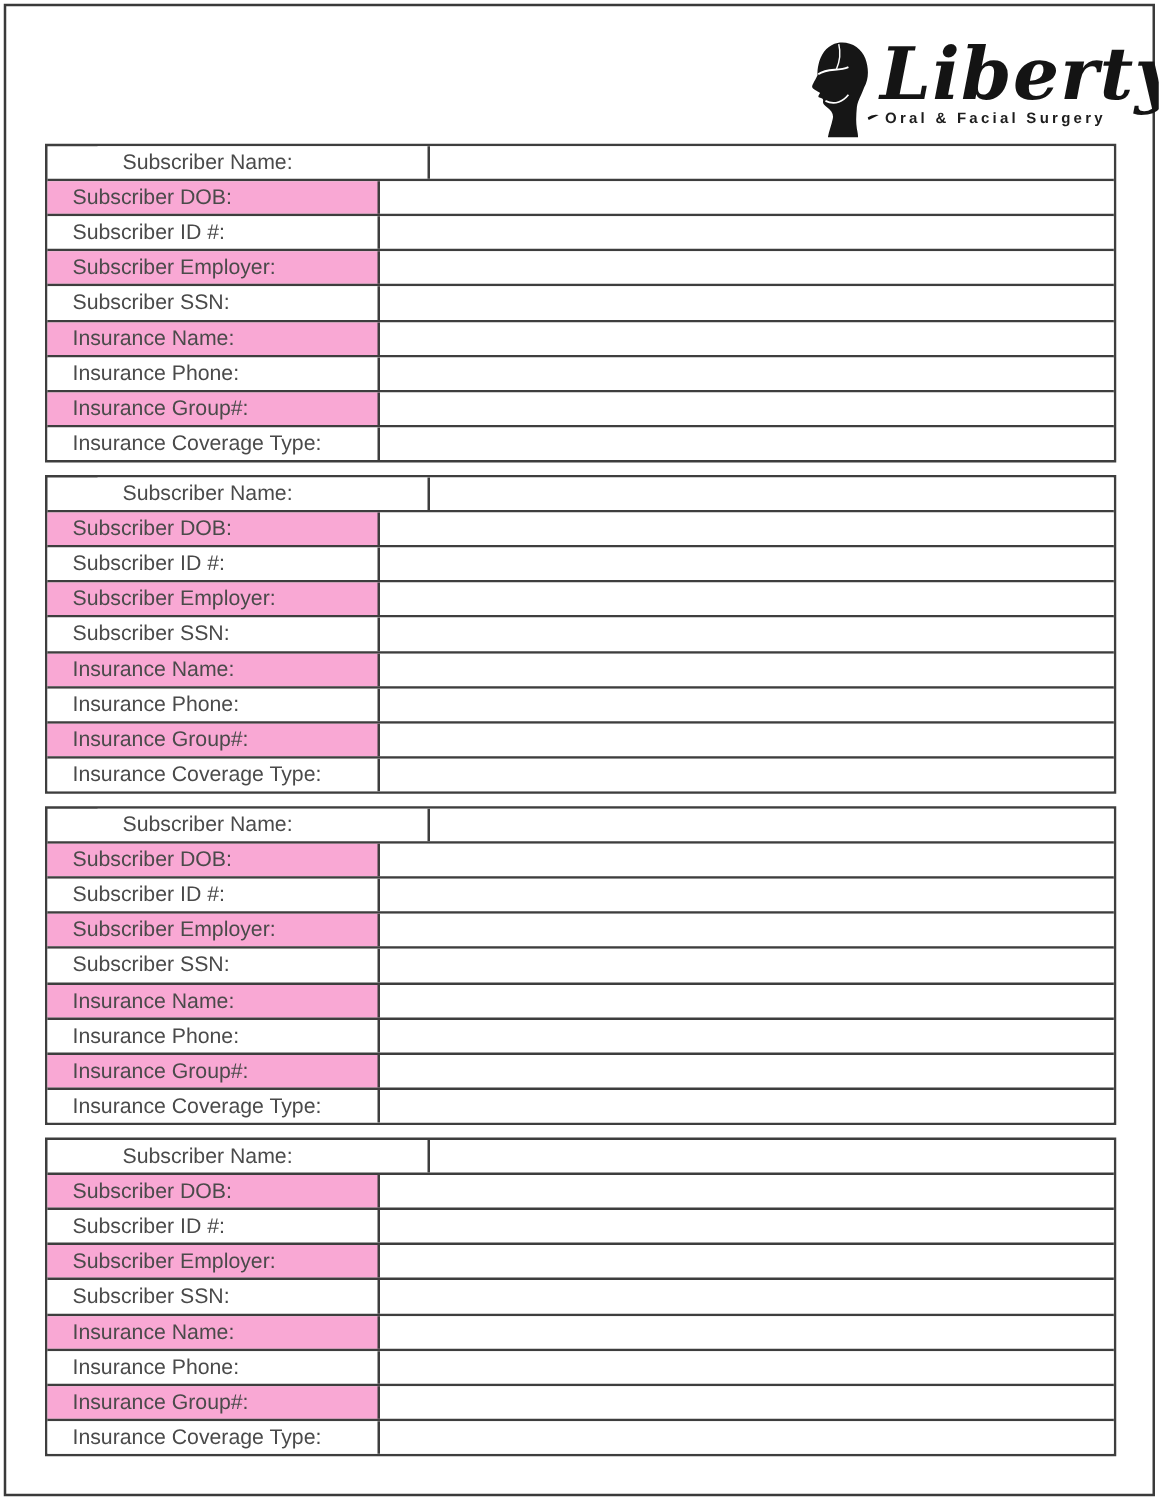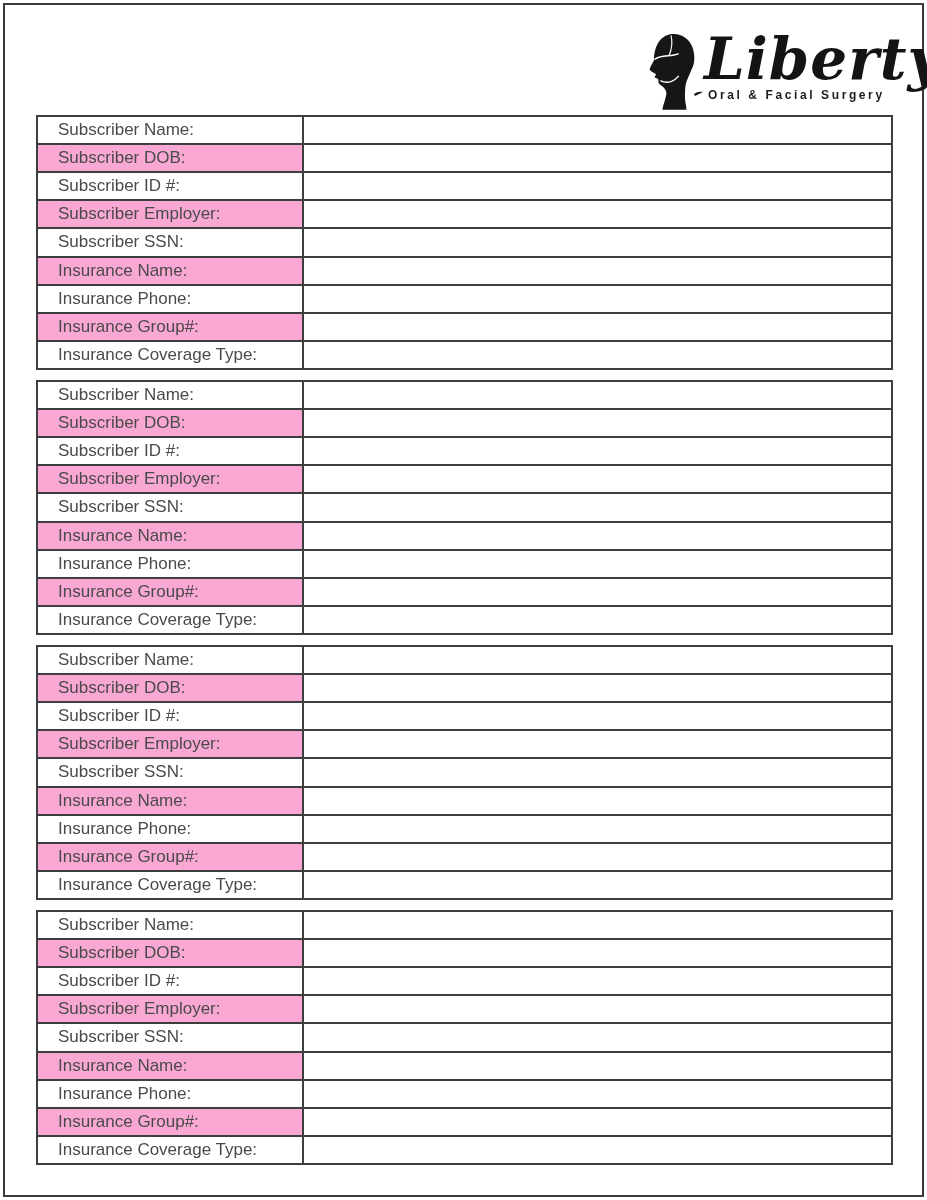--- a/index.html
+++ b/index.html
@@ -28,21 +28,21 @@
     margin-top:40px;
   }
   .left-flick{position:absolute;left:-10px;top:4px;}
   
   .blocks{position:absolute;left:36px;top:115px;width:857px;}
   .block{
     box-sizing:border-box;height:255px;margin-bottom:10px;
     border:2px solid #3e3e3e;display:flex;flex-direction:column;background:#fff;
   }
   .row{flex:1;display:flex;border-top:2px solid #3e3e3e;min-height:0;}
-  .row:first-child{border-top:none;}
+  .row:first-child{border-top:none;padding-left:40px;}
   .cell-label{
     box-sizing:border-box;width:266px;border-right:2px solid #3e3e3e;
     display:flex;align-items:center;padding-left:20px;
     font-size:17px;color:#4a4a4a;background:#ffffff;white-space:nowrap;
   }
   .row.shaded .cell-label{background:#f9a8d4;}
   .cell-value{flex:1;background:#ffffff;}
 </style>
 </head>
 <body>

